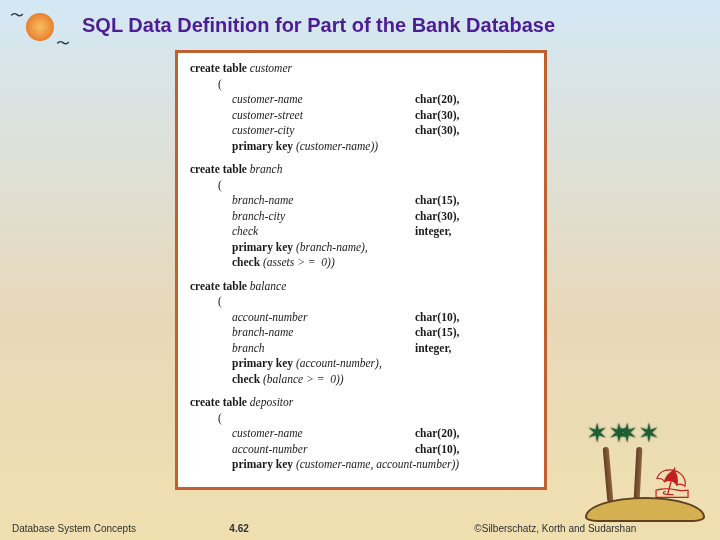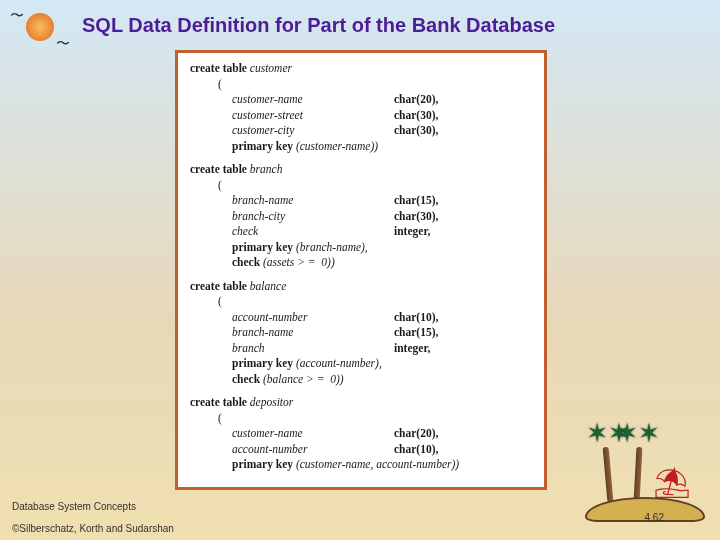--- a/index.html
+++ b/index.html
@@ -57,21 +57,21 @@
     color: #1a1a1a;
   }
   .tbl { margin-bottom: 8px; }
   .ln { white-space: pre; }
   .bold { font-weight: bold; }
   .ital { font-style: italic; }
   .ind1 { padding-left: 28px; }
   .ind2 { padding-left: 42px; }
   .row { display: flex; gap: 32px; }
   .col-name { width: 130px; font-style: italic; }
-  .col-type { font-weight: bold; }
+  .col-type { font-weight: bold; margin-left: 21px; }
   .palm {
     position: absolute;
     bottom: 18px;
     right: 15px;
     width: 130px;
     height: 110px;
   }
   .island {
     position: absolute;
     bottom: 0;
@@ -114,25 +114,24 @@
   .footer {
     position: absolute;
     bottom: 6px;
     left: 0;
     width: 676px;
     display: flex;
     font-family: Arial, sans-serif;
     font-size: 10px;
     color: #303030;
     padding: 0 12px;
-    flex-direction: column;
   }
   .f-left { flex: 1; text-align: left; }
-  .f-mid { flex: 1; text-align: right; }
-  .f-right { flex: 1; text-align: left; }
+  .f-mid { flex: 1; text-align: left; font-weight: bold; }
+  .f-right { flex: 1; text-align: center; }
 </style>
 </head>
 <body>
 
 <div class="sun-corner">
   <div class="sun"></div>
   <div class="bird bird1">〜</div>
   <div class="bird bird2">〜</div>
 </div>
 

